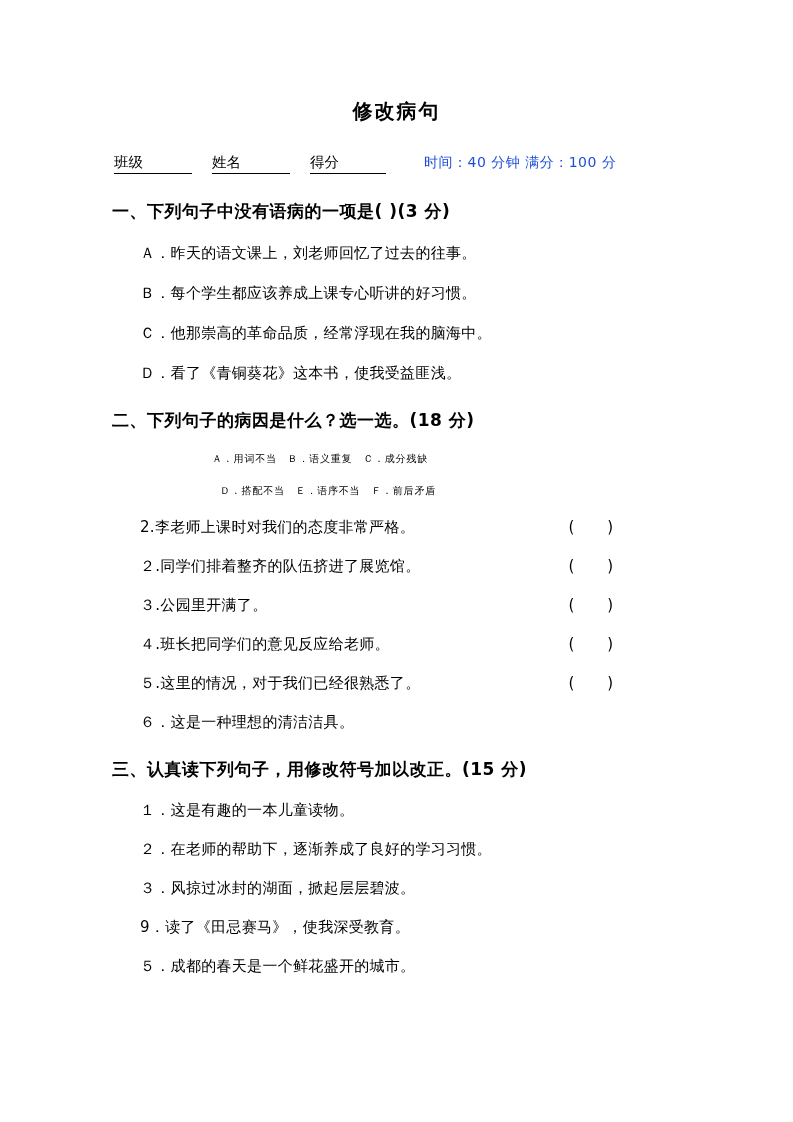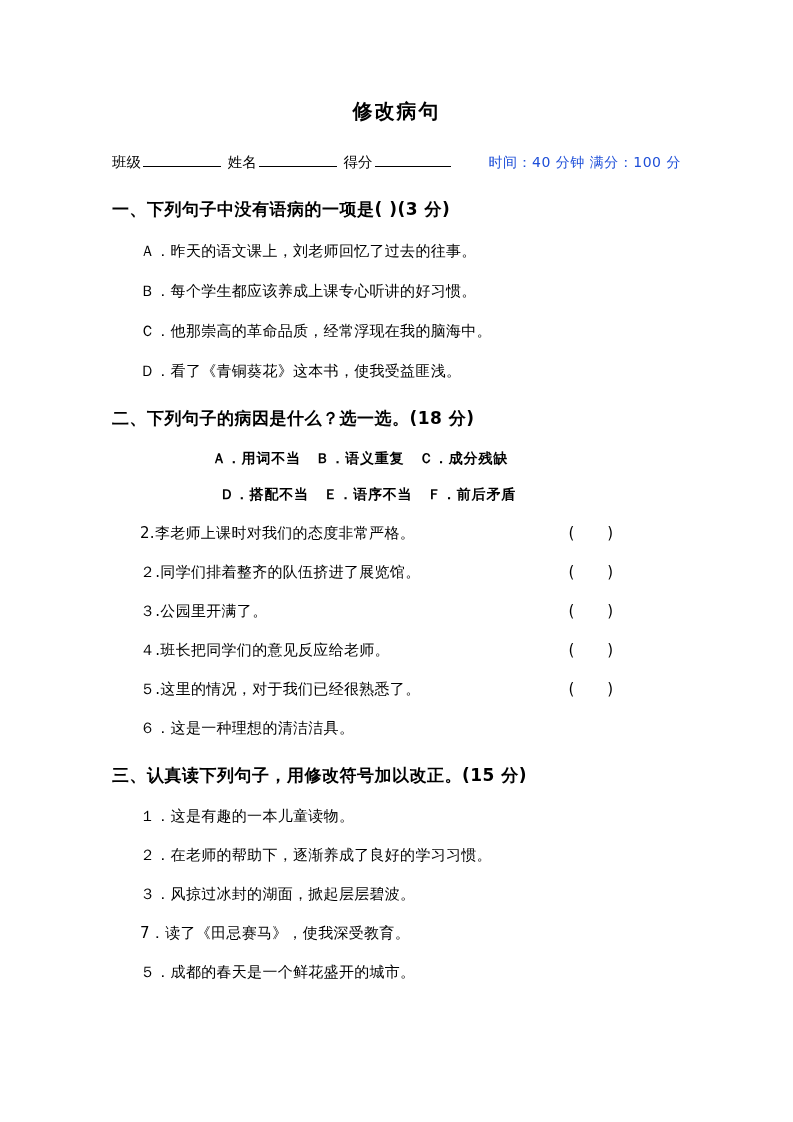--- a/index.html
+++ b/index.html
@@ -34,20 +34,21 @@
   .info-row {
     display: flex;
     align-items: baseline;
     margin-top: 28px;
     font-size: 14.5px;
     white-space: nowrap;
   }
   .info-item {
     display: inline-flex;
     align-items: baseline;
+    flex-direction: column;
   }
   .info-label {
     font-size: 14.5px;
   }
   .blank-line {
     display: inline-block;
     width: 78px;
     border-bottom: 1px solid #000;
     height: 1px;
     margin: 0 4px 0 2px;
@@ -71,25 +72,24 @@
     margin-top: 26px;
     letter-spacing: 0.5px;
   }
   .q-line {
     font-size: 15px;
     margin-top: 21px;
     margin-left: 28px;
     letter-spacing: 0.3px;
   }
   .opt-center {
-    font-size: 14px;
+    font-size: 10px;
     margin-top: 20px;
     margin-left: 100px;
     letter-spacing: 0.8px;
-    font-weight: bold;
   }
   .opt-center.second {
     margin-top: 18px;
     margin-left: 108px;
   }
   .num-line {
     display: flex;
     align-items: baseline;
     font-size: 15px;
     margin-top: 20px;
@@ -166,16 +166,16 @@
   <div class="num-line">
     <span class="text">５.这里的情况，对于我们已经很熟悉了。</span>
     <span class="paren">(    )</span>
   </div>
   <div class="plain-line">６．这是一种理想的清洁洁具。</div>
 
   <div class="section-heading">三、认真读下列句子，用修改符号加以改正。(15 分)</div>
   <div class="plain-line">１．这是有趣的一本儿童读物。</div>
   <div class="plain-line">２．在老师的帮助下，逐渐养成了良好的学习习惯。</div>
   <div class="plain-line">３．风掠过冰封的湖面，掀起层层碧波。</div>
-  <div class="plain-line">7．读了《田忌赛马》，使我深受教育。</div>
+  <div class="plain-line">9．读了《田忌赛马》，使我深受教育。</div>
   <div class="plain-line">５．成都的春天是一个鲜花盛开的城市。</div>
 
 </div>
 
 </body></html>

